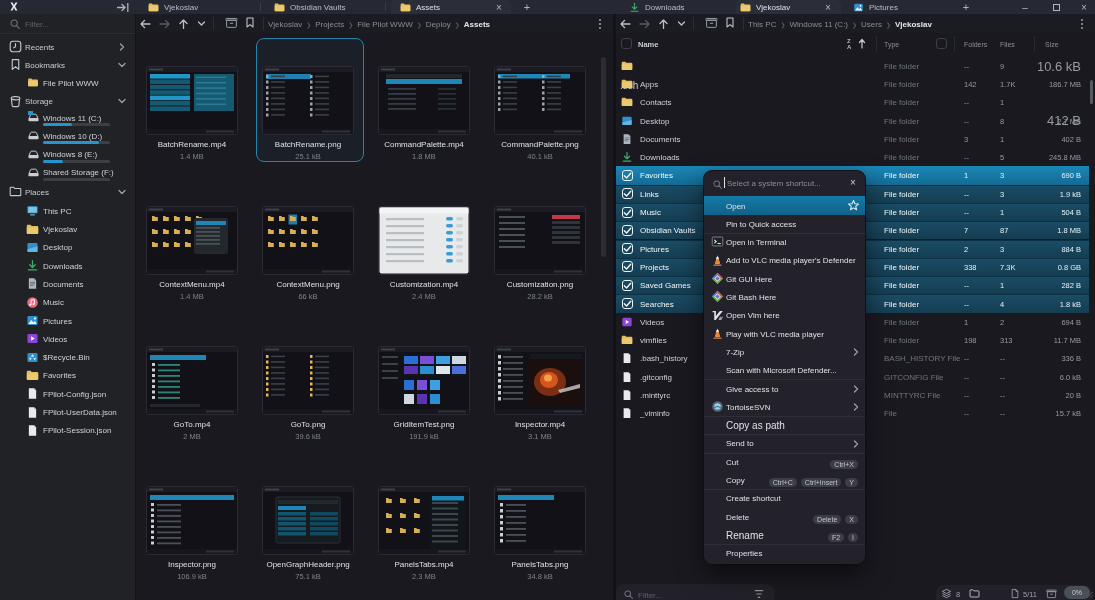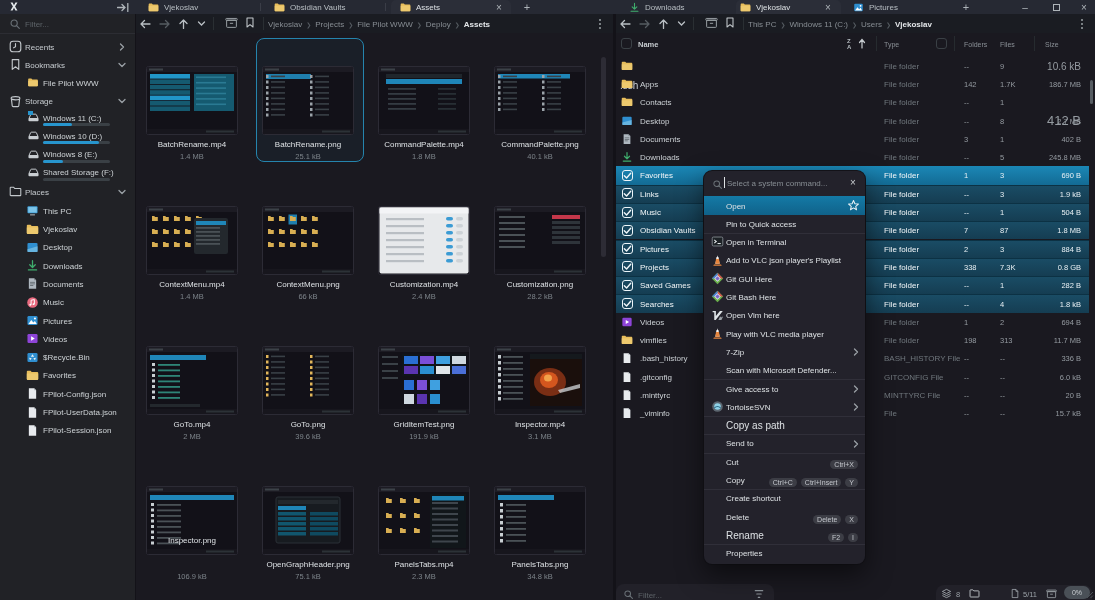--- a/index.html
+++ b/index.html
@@ -764,21 +764,21 @@
       <rect x="11" y="34.5" width="24" height="1.8" fill="#4a5156"></rect>
       <rect x="5" y="39.0" width="3" height="3" fill="#c8ced2"></rect>
       <rect x="11" y="40.0" width="24" height="1.8" fill="#4a5156"></rect>
       <rect x="5" y="44.5" width="3" height="3" fill="#c8ced2"></rect>
       <rect x="11" y="45.5" width="24" height="1.8" fill="#4a5156"></rect>
       <rect x="5" y="50.0" width="3" height="3" fill="#c8ced2"></rect>
       <rect x="11" y="51.0" width="24" height="1.8" fill="#4a5156"></rect>
       <rect x="5" y="55.5" width="3" height="3" fill="#c8ced2"></rect>
       <rect x="11" y="56.5" width="24" height="1.8" fill="#4a5156"></rect>
     </svg>
-<div class="tile-name" style="left:134px;top:540px">Inspector.png</div>
+<div class="tile-name" style="left:134px;top:564px">Inspector.png</div>
 <div class="tile-size" style="left:134px;top:576px">106.9 kB</div>
 <svg class="abs" style="left:262px;top:486px" width="92" height="69" viewBox="0 0 92 69">
       <rect x="0.5" y="0.5" width="91" height="68" rx="2" fill="#121118" stroke="#2c2b35"></rect>
       <rect x="1" y="1" width="90" height="5" fill="#1c1b23"></rect>
       <rect x="3" y="2.5" width="14" height="2" fill="#3c4248"></rect>
       <rect x="1" y="63" width="90" height="5" fill="#17161d"></rect>
       <rect x="60" y="64.5" width="28" height="2" fill="#2c3237"></rect>
       <rect x="14" y="11" width="64" height="46" rx="2" fill="#171b20" stroke="#2b3036"></rect>
       <rect x="16" y="14" width="60" height="4" fill="#23282d"></rect>
       <rect x="16" y="20" width="28" height="4" fill="#1f86b8"></rect>
@@ -866,21 +866,21 @@
 <div class="txt" style="left:1000px;top:44px;font-size:7px;color:#8a9096;transform:translateY(-50%);">Files</div>
 <div class="abs" style="left:1034px;top:36px;width:1px;height:15px;background:#262b2f"></div>
 <div class="txt" style="left:1045px;top:44px;font-size:7px;color:#8a9096;transform:translateY(-50%);">Size</div>
 <svg class="abs" style="left:621px;top:59.650000000000006px" width="12" height="12">
       <use href="#folder"></use>
     </svg>
 <div class="txt" style="left:620px;top:65.65px;font-size:10px;color:#ccd1d5;transform:translateY(-50%);margin-top:19px;">.ssh</div>
 <div class="txt" style="left:884px;top:65.65px;font-size:8px;color:#70777d;transform:translateY(-50%);">File folder</div>
 <div class="txt" style="left:964px;top:65.65px;font-size:7.5px;color:#959ba1;transform:translateY(-50%);">--</div>
 <div class="txt" style="left:1000px;top:65.65px;font-size:7.5px;color:#959ba1;transform:translateY(-50%);">9</div>
-<div class="txt" style="right:14px;top:65.65px;font-size:10px;color:#959ba1;transform:translateY(-50%);">10.6 kB</div>
+<div class="txt" style="right:14px;top:65.65px;font-size:13px;color:#959ba1;transform:translateY(-50%);">10.6 kB</div>
 <svg class="abs" style="left:621px;top:77.95px" width="12" height="12">
       <use href="#folder"></use>
     </svg>
 <div class="txt" style="left:640px;top:83.95px;font-size:8px;color:#ccd1d5;transform:translateY(-50%);">Apps</div>
 <div class="txt" style="left:884px;top:83.95px;font-size:8px;color:#70777d;transform:translateY(-50%);">File folder</div>
 <div class="txt" style="left:964px;top:83.95px;font-size:7.5px;color:#959ba1;transform:translateY(-50%);">142</div>
 <div class="txt" style="left:1000px;top:83.95px;font-size:7.5px;color:#959ba1;transform:translateY(-50%);">1.7K</div>
 <div class="txt" style="right:14px;top:83.95px;font-size:7.5px;color:#959ba1;transform:translateY(-50%);">186.7 MB</div>
 <svg class="abs" style="left:621px;top:96.25px" width="12" height="12">
       <use href="#folder"></use>
@@ -1076,37 +1076,37 @@
     </svg>
 <div class="abs" style="left:1064px;top:586px;width:26px;height:13px;background:#4a5057;border-radius:6.5px;color:#c9cdd1;font-size:7px;display:flex;align-items:center;justify-content:center">0%</div>
 <svg class="abs" style="left:1086px;top:591px" width="8" height="8" viewBox="0 0 8 8">
 <path d="M7 1 L1 7 M7 4.5 L4.5 7" stroke="#4a5056" stroke-width="1"></path>
 </svg>
 <div id="menu">
       <svg class="abs" style="left:8px;top:8px" width="11" height="11">
         <use href="#mag"></use>
       </svg>
       <div class="abs" style="left:20px;top:6px;width:1px;height:11px;background:#dfe3e6"></div>
-      <div class="txt" style="left:23px;top:12px;transform:translateY(-50%);font-size:8px;color:#878d93">Select a system command...</div>
+      <div class="txt" style="left:23px;top:12px;transform:translateY(-50%);font-size:8px;color:#878d93">Select a system shortcut...</div>
       <div class="txt" style="left:146px;top:11px;transform:translateY(-50%);font-size:10px;color:#c9cdd1">×</div>
       <div class="abs" style="left:0;top:25.3px;width:161px;height:18.3px;background:linear-gradient(#147aa6,#10628a)"></div>
       <svg class="abs" style="left:143px;top:27.8px" width="13" height="13">
         <use href="#star"></use>
       </svg>
       <div class="txt" style="left:22px;top:34.5px;transform:translateY(-50%);font-size:8px;color:#dde1e4">Open</div>
       <div class="txt" style="left:22px;top:52.8px;transform:translateY(-50%);font-size:8px;color:#dde1e4">Pin to Quick access</div>
       <div class="msep" style="top:61.9px"></div>
       <svg class="abs" style="left:7px;top:64.4px" width="13" height="13">
         <use href="#term"></use>
       </svg>
       <div class="txt" style="left:22px;top:71.1px;transform:translateY(-50%);font-size:8px;color:#dde1e4">Open in Terminal</div>
       <svg class="abs" style="left:7px;top:82.7px" width="13" height="13">
         <use href="#vlc"></use>
       </svg>
-      <div class="txt" style="left:22px;top:89.4px;transform:translateY(-50%);font-size:8px;color:#dde1e4">Add to VLC json player's Playlist</div>
+      <div class="txt" style="left:22px;top:89.4px;transform:translateY(-50%);font-size:8px;color:#dde1e4">Add to VLC media player's Defender</div>
       <svg class="abs" style="left:7px;top:101.0px" width="13" height="13">
         <use href="#git"></use>
       </svg>
       <div class="txt" style="left:22px;top:107.7px;transform:translateY(-50%);font-size:8px;color:#dde1e4">Git GUI Here</div>
       <svg class="abs" style="left:7px;top:119.3px" width="13" height="13">
         <use href="#git"></use>
       </svg>
       <div class="txt" style="left:22px;top:126.0px;transform:translateY(-50%);font-size:8px;color:#dde1e4">Git Bash Here</div>
       <svg class="abs" style="left:7px;top:137.6px" width="13" height="13">
         <use href="#vim"></use>

